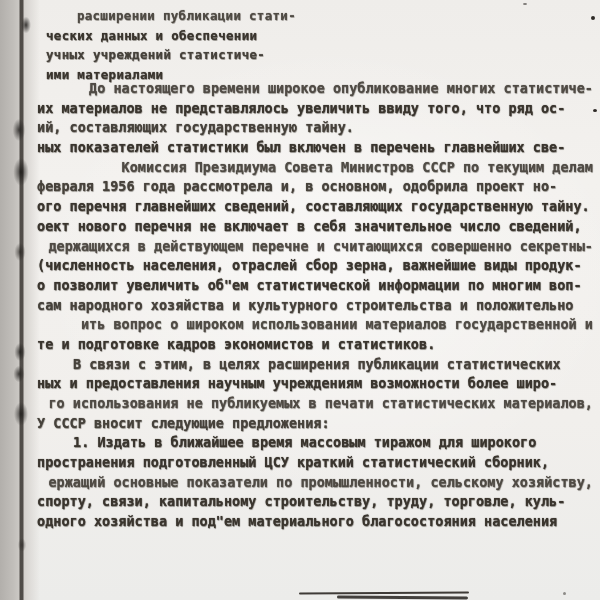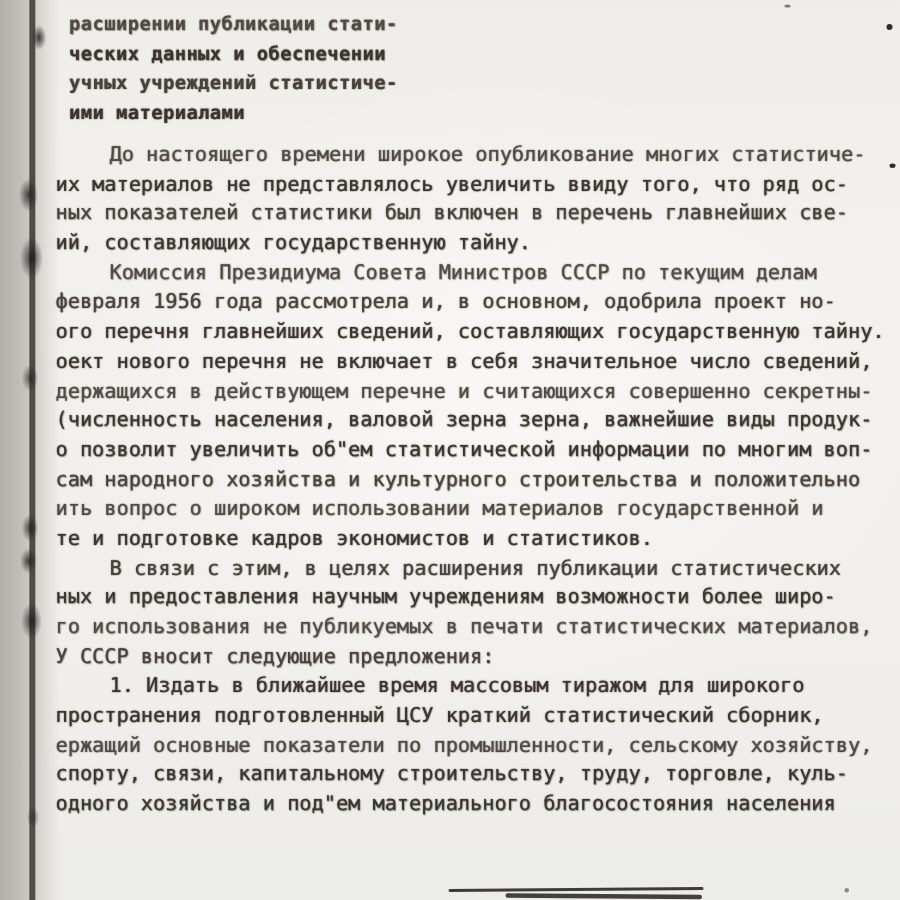--- a/index.html
+++ b/index.html
@@ -27,28 +27,28 @@
       linear-gradient(90deg, rgba(0,0,0,0) 19px, rgba(48,44,40,.8) 20px, rgba(48,44,40,.8) 23px, rgba(0,0,0,0) 24px),
       linear-gradient(90deg, #b2afab 0%, #c2bfbb 35%, #d8d5d1 65%, rgba(238,236,233,0) 100%);
   }
   .content{position:absolute;left:0;top:0;width:600px;height:600px;color:#3a352e;}
   .heading{
     position:absolute;left:46px;top:9px;width:250px;
     font-size:12.5px;font-weight:700;line-height:13.5px;letter-spacing:.3px;
     text-shadow:0 0 1px rgba(58,53,46,.85), .5px .5px .6px rgba(58,53,46,.4);
   }
   .bodytext{
-    position:absolute;left:37px;top:94px;width:556px;
-    font-size:13.5px;font-weight:400;line-height:19.7px;white-space:nowrap;
+    position:absolute;left:37px;top:79px;width:556px;
+    font-size:13.5px;font-weight:700;line-height:19.7px;white-space:nowrap;
     text-shadow:0 0 1px rgba(58,53,46,.85), .5px .5px .7px rgba(58,53,46,.45);
   }
   .line{height:19.7px;}
   .line.indent{padding-left:36px;}
   .line:nth-child(3n){opacity:.93;}
-  .line:nth-child(4n+1){opacity:.88;}
+  .line:nth-child(4n+1){opacity:.88;text-align:right;}
   
   .pen-underline-a{position:absolute;left:299px;top:592px;width:170px;height:2px;
     background:#2c2824;transform:rotate(-.4deg);border-radius:2px;opacity:.9;}
   .pen-underline-b{position:absolute;left:337px;top:596px;width:131px;height:3px;
     background:#26221e;transform:rotate(.5deg);border-radius:2px;opacity:.85;}
   
   .speck{position:absolute;background:#2e2a26;border-radius:50%;}
   .speck.s1{left:591px;top:16px;width:4px;height:4px;}
   .speck.s2{left:593px;top:109px;width:4px;height:3px;}
   .speck.s3{left:523px;top:3px;width:4px;height:2px;opacity:.6;}
@@ -63,28 +63,28 @@
   <div class="content">
     <div class="heading">
         <div class="line">расширении публикации стати-</div>
         <div class="line">ческих данных и обеспечении</div>
         <div class="line">учных учреждений статистиче-</div>
         <div class="line">ими материалами</div>
       </div>
     <div class="bodytext">
         <div class="line indent">До настоящего времени широкое опубликование многих статистиче-</div>
         <div class="line">их материалов не представлялось увеличить ввиду того, что ряд ос-</div>
+        <div class="line">ий, составляющих государственную тайну.</div>
         <div class="line">ных показателей статистики был включен в перечень главнейших све-</div>
-        <div class="line">ий, составляющих государственную тайну.</div>
         <div class="line indent">Комиссия Президиума Совета Министров СССР по текущим делам</div>
         <div class="line">февраля 1956 года рассмотрела и, в основном, одобрила проект но-</div>
         <div class="line">ого перечня главнейших сведений, составляющих государственную тайну.</div>
         <div class="line">оект нового перечня не включает в себя значительное число сведений,</div>
         <div class="line">держащихся в действующем перечне и считающихся совершенно секретны-</div>
-        <div class="line">(численность населения, валовой зерна зерна, важнейшие виды продук-</div>
+        <div class="line">(численность населения, отраслей сбор зерна, важнейшие виды продук-</div>
         <div class="line">о позволит увеличить об"ем статистической информации по многим воп-</div>
         <div class="line">сам народного хозяйства и культурного строительства и положительно</div>
         <div class="line">ить вопрос о широком использовании материалов государственной и</div>
         <div class="line">те и подготовке кадров экономистов и статистиков.</div>
         <div class="line indent">В связи с этим, в целях расширения публикации статистических</div>
         <div class="line">ных и предоставления научным учреждениям возможности более широ-</div>
         <div class="line">го использования не публикуемых в печати статистических материалов,</div>
         <div class="line">У СССР вносит следующие предложения:</div>
         <div class="line indent">1. Издать в ближайшее время массовым тиражом для широкого</div>
         <div class="line">пространения подготовленный ЦСУ краткий статистический сборник,</div>

